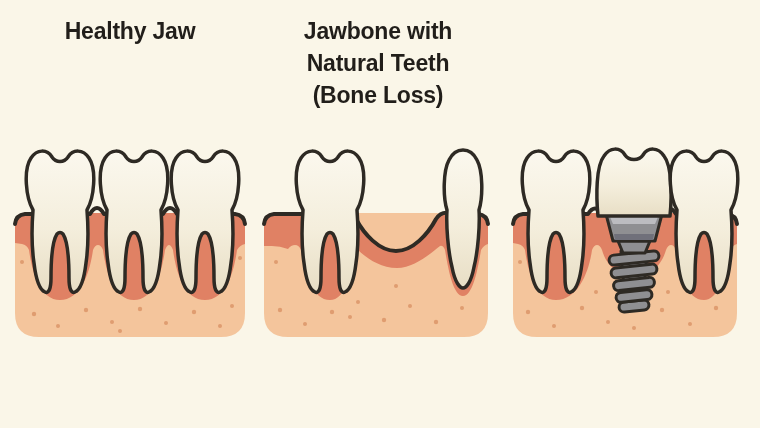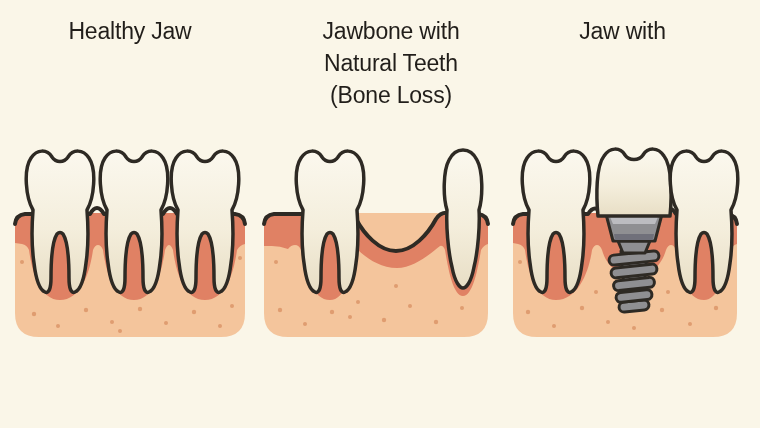--- a/index.html
+++ b/index.html
@@ -3,24 +3,24 @@
 <meta charset="utf-8">
 <style>
   :root{
     --background:#FAF6E8; --gum:#E08164; --bone:#F4C59C; --speckle:#D98F62;
     --outline:#2E2A24; --tooth:#F6F1E2; --implant:#8F8F92; --title:#211E1A;
   }
   html,body{margin:0;padding:0;}
   body{background:var(--background);font-family:"Liberation Sans",sans-serif;}
   .stage{position:relative;width:760px;height:428px;overflow:hidden;background:var(--background);}
   .panel-title{position:absolute;top:15px;text-align:center;color:var(--title);
-    font-size:23px;font-weight:400;line-height:32px;letter-spacing:-0.2px;}
+    font-size:23px;font-weight:700;line-height:32px;letter-spacing:-0.2px;}
   .panel-title span{display:block;}
   #title-1{left:15px;width:230px;}
-  #title-2{left:279px;width:224px;}
+  #title-2{left:266px;width:224px;}
   #title-3{left:508px;width:229px;}
   svg{position:absolute;left:0;top:0;}
   .bone-block{fill:var(--bone);}
   .gum-shape{fill:var(--gum);}
   .gumline{fill:none;stroke:var(--outline);stroke-width:4;stroke-linecap:round;stroke-linejoin:round;}
   .tooth{fill:url(#tg);stroke:var(--outline);stroke-width:3.5;stroke-linejoin:round;}
   .speck{fill:var(--speckle);opacity:.75;}
   .metal{fill:var(--implant);stroke:var(--outline);stroke-width:3;stroke-linejoin:round;}
   .metal-dark{fill:#70707a;}
   .metal-light{fill:#BCBCC0;}
@@ -32,21 +32,20 @@
 
   <div class="panel-title" id="title-1">
     <span>Healthy Jaw</span>
   </div>
   <div class="panel-title" id="title-2">
     <span>Jawbone with</span>
     <span>Natural Teeth</span>
     <span>(Bone Loss)</span>
   </div>
   <div class="panel-title" id="title-3">
-    <span>Jaw with</span>
   </div>
 
   <svg width="760" height="428" viewBox="0 0 760 428">
     <defs>
       <linearGradient id="tg" x1="0" y1="0" x2="0" y2="1">
         <stop offset="0" stop-color="#FBF8EE"></stop>
         <stop offset="0.55" stop-color="#F4EEDC"></stop>
         <stop offset="1" stop-color="#E8DEC5"></stop>
       </linearGradient>
       <path id="molar" d="M -27,-8 C -34,-20 -37,-48 -29,-60 C -23,-69 -13,-69 -8,-61 C -4,-55 4,-55 8,-61 C 13,-69 23,-69 29,-60 C 37,-48 34,-20 27,-8 C 28,5 29,25 26,45 C 24,62 20,72 15,74 C 11,76 9,70 9,60 C 9,40 7,22 3,16 Q 0,13 -3,16 C -7,22 -9,40 -9,60 C -9,70 -11,76 -15,74 C -20,72 -24,62 -26,45 C -29,25 -28,5 -27,-8 Z"></path>

